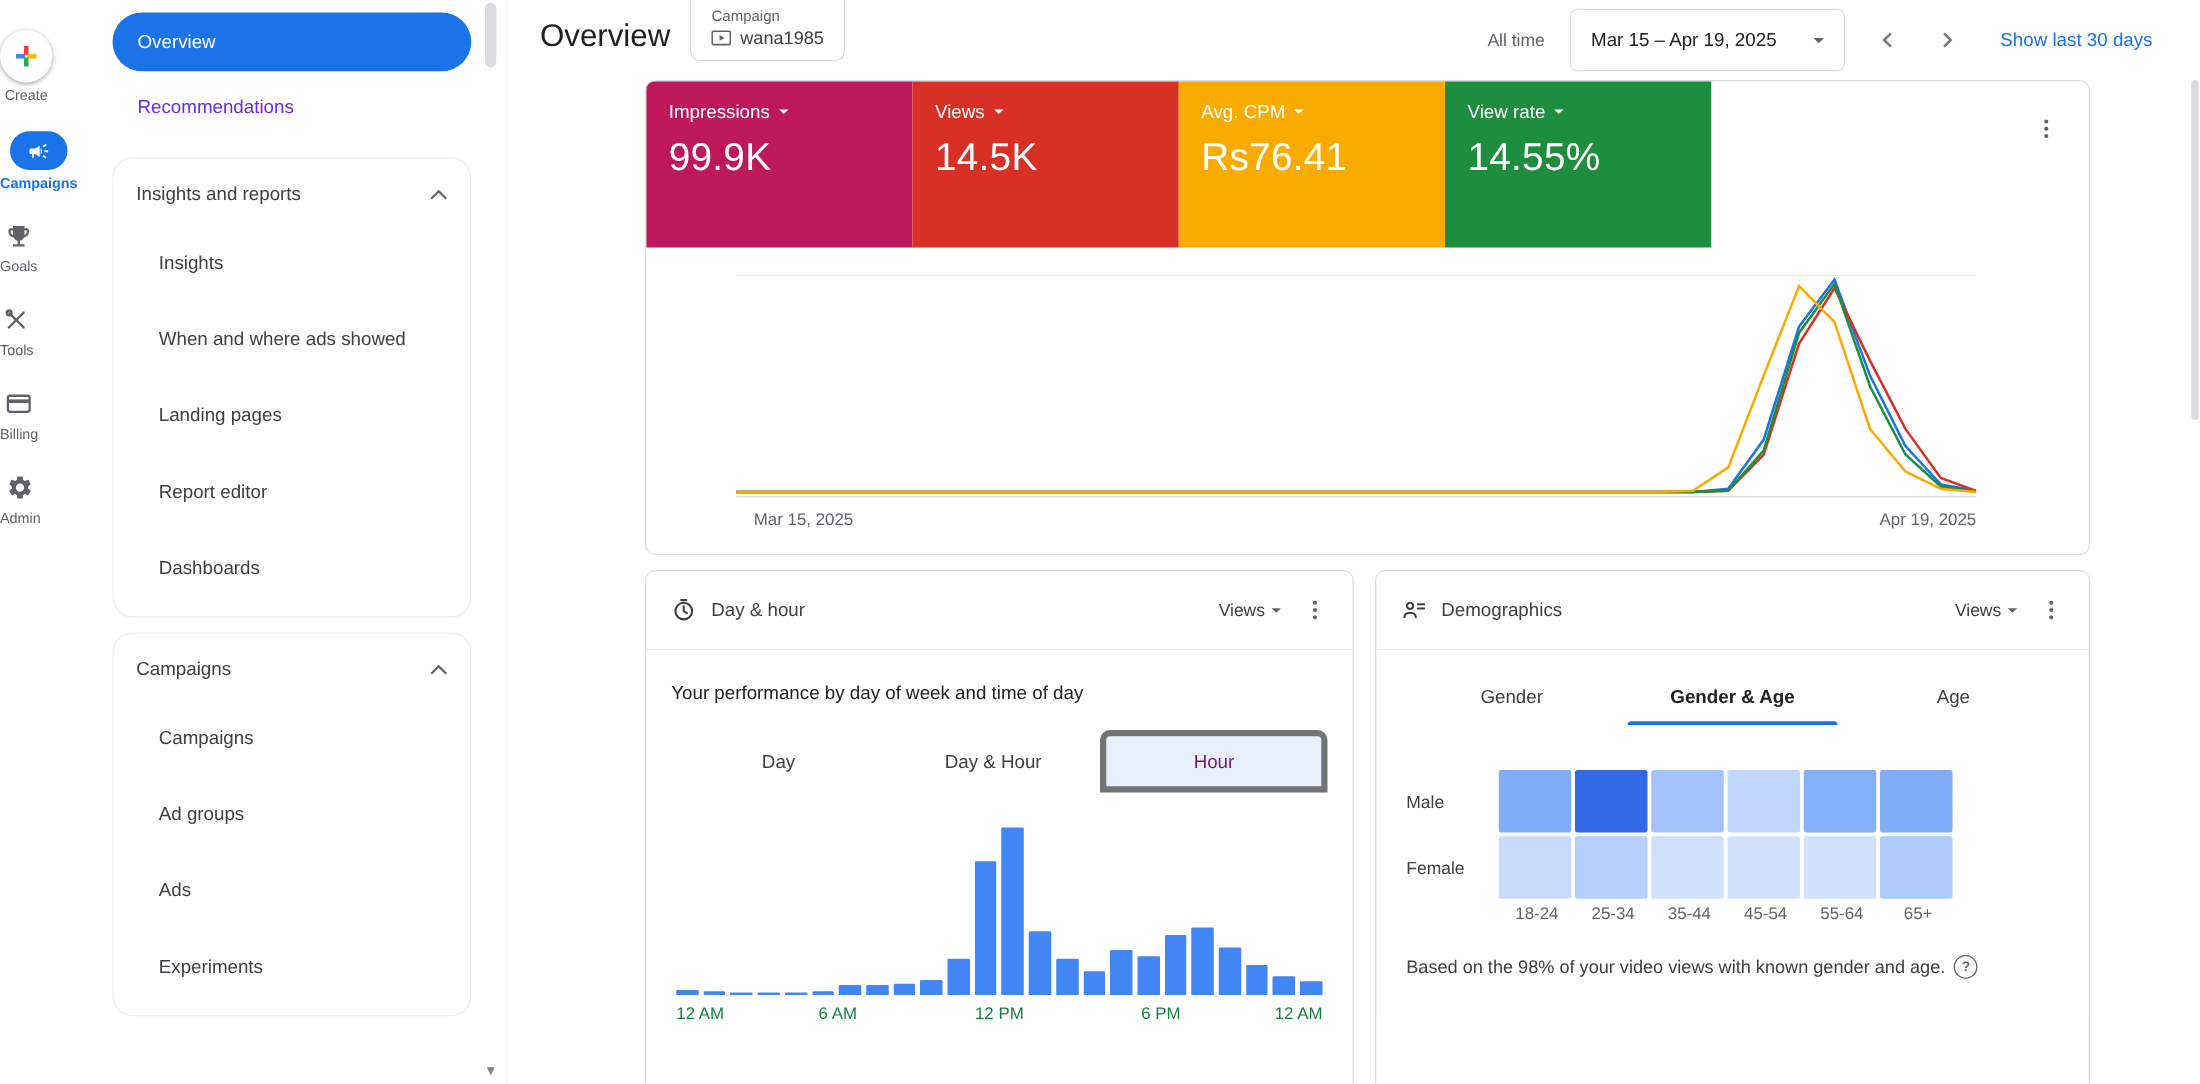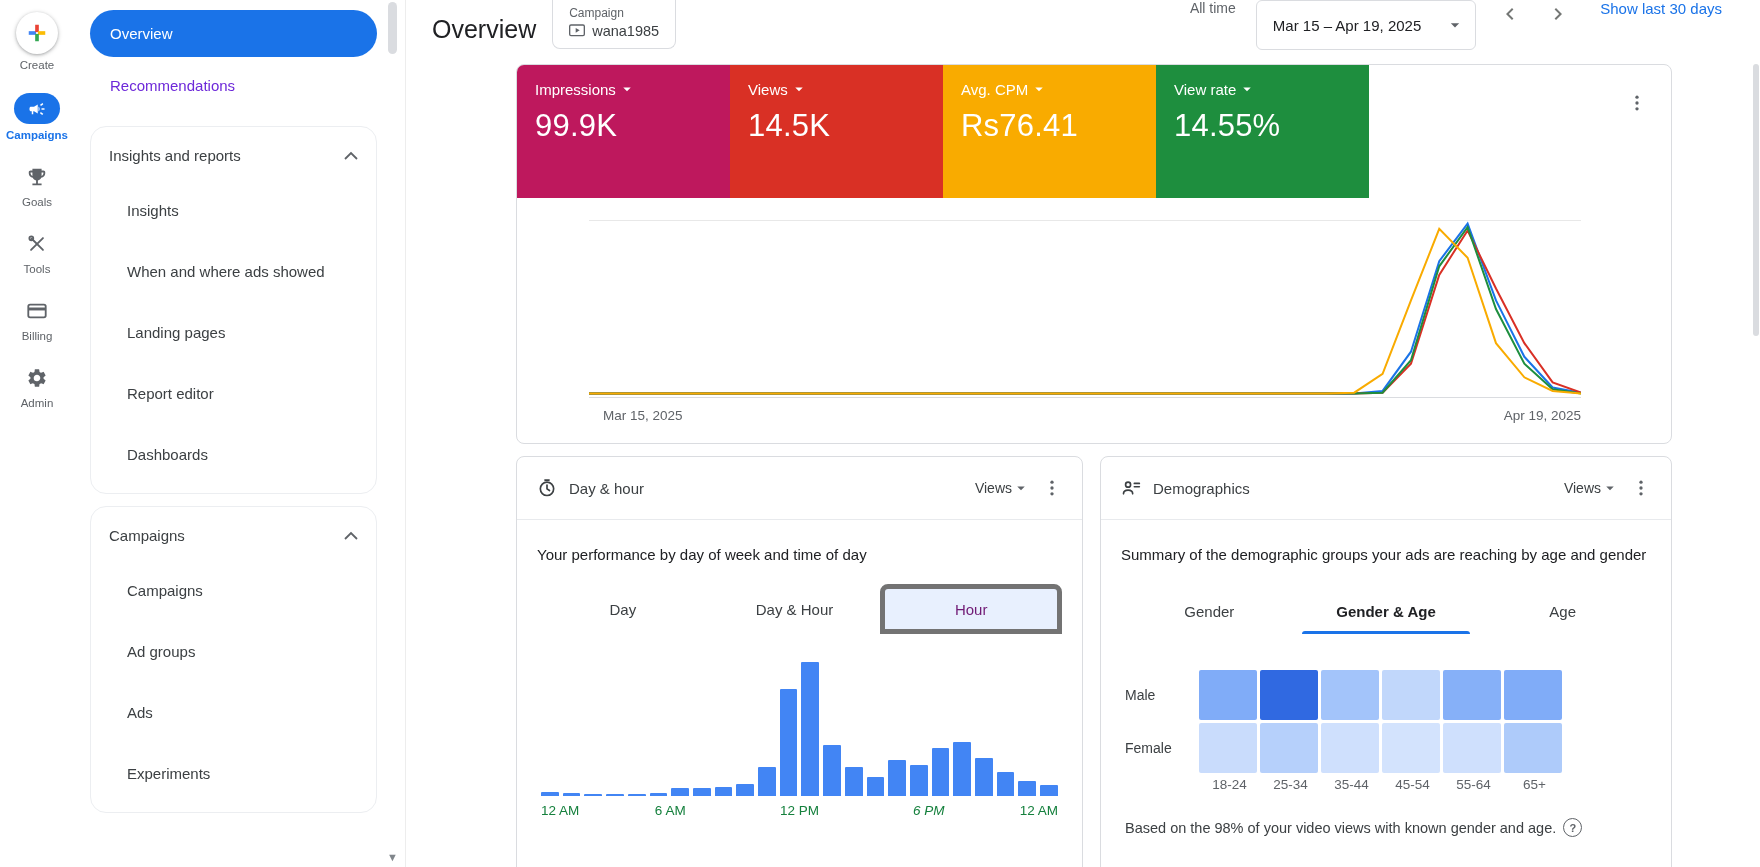--- a/index.html
+++ b/index.html
@@ -1,21 +1,21 @@
 <!DOCTYPE html>
 <html><head>
 <meta charset="utf-8">
 <style>
   html,body{margin:0;padding:0}
   body{width:1760px;height:867px;overflow:hidden;display:flex;background:#fff;color:#202124;
        font-family:"Liberation Sans",sans-serif;-webkit-font-smoothing:antialiased}
   svg{display:block}
 
   
-  .rail{width:74px;flex:0 0 74px;display:flex;flex-direction:column;align-items:center;padding-top:12px}
+  .rail{width:74px;flex:0 0 74px;display:flex;flex-direction:column;align-items:flex-start;padding-top:24px}
   .rail-item{display:flex;flex-direction:column;align-items:center;margin-bottom:22px;cursor:pointer}
   .create-circle{width:42px;height:42px;border-radius:50%;background:#fff;display:flex;align-items:center;justify-content:center;
       box-shadow:0 1px 3px rgba(60,64,67,.35),0 1px 5px rgba(60,64,67,.18)}
   .rail-label{font-size:11.5px;color:#5f6368;margin-top:5px;text-align:center}
   .rail-item.active .rail-label{color:#1a73e8;font-weight:700}
   .active-pill{width:46px;height:31px;background:#1a73e8;border-radius:16px;display:flex;align-items:center;justify-content:center}
   .rail-icon{height:28px;display:flex;align-items:center;justify-content:center}
 
   
   .sidebar{width:332px;flex:0 0 332px;box-sizing:border-box;position:relative;padding:10px 28px 0 16px;
@@ -31,21 +31,21 @@
   .sb-down{position:absolute;bottom:4px;right:7px;color:#80868b;font-size:11px}
 
   
   .main{flex:1;position:relative;box-sizing:border-box;padding-left:26px;background:#fff}
   .main-header{display:flex;align-items:flex-start;height:64px;padding-right:38px}
   .page-title{font-size:25px;color:#202124;margin-top:15px}
   .campaign-chip{margin-left:16px;border:1px solid #dadce0;border-top:none;border-radius:0 0 8px 8px;
       padding:6px 16px 9px;display:flex;flex-direction:column;gap:3px;cursor:pointer;background:#fff}
   .chip-type{font-size:12px;color:#5f6368}
   .chip-name{display:flex;align-items:center;gap:7px;font-size:14.5px;color:#3c4043}
-  .header-right{margin-left:auto;display:flex;gap:20px;height:64px}
+  .header-right{margin-left:auto;display:flex;align-items:center;gap:20px;height:64px}
   .all-time{font-size:14px;color:#5f6368}
   .date-box{border:1px solid #dadce0;border-radius:6px;height:48px;display:flex;align-items:center;
       padding:0 10px 0 16px;font-size:15px;color:#202124;gap:24px;cursor:pointer;background:#fff}
   .nav-arrow{cursor:pointer;padding:2px}
   .show-last{color:#1a73e8;font-size:15px;font-weight:500;cursor:pointer;margin-left:8px;white-space:nowrap}
 
   .content{margin-left:84px;width:1156px}
 
   
   .overview-card{border:1px solid #dadce0;border-radius:8px;height:378px;position:relative;overflow:hidden;background:#fff}
@@ -361,21 +361,21 @@
               <div class="bar" style="height: 53.6px; background: rgb(66, 133, 244);"></div>
               <div class="bar" style="height: 37.52px; background: rgb(66, 133, 244);"></div>
               <div class="bar" style="height: 24.12px; background: rgb(66, 133, 244);"></div>
               <div class="bar" style="height: 14.74px; background: rgb(66, 133, 244);"></div>
               <div class="bar" style="height: 10.72px; background: rgb(66, 133, 244);"></div>
             </div>
           <div class="bar-xlabels" id="bar-xlabels">
               <span style="left: 0px;">12 AM</span>
               <span style="left: 25%; transform: translateX(-50%);">6 AM</span>
               <span style="left: 50%; transform: translateX(-50%);">12 PM</span>
-              <span style="left: 75%; transform: translateX(-50%); font-style: italic;">6 PM</span>
+              <span style="left: 75%; transform: translateX(-50%);">6 PM</span>
               <span style="right: 0px;">12 AM</span>
             </div>
         </div>
 
         <span class="ad-link">Ad schedule</span>
       </section>
 
       <section class="panel">
         <div class="panel-header">
           <svg width="20" height="20" viewBox="0 0 24 24">
@@ -394,21 +394,20 @@
             <span class="dots">
               <svg width="20" height="20" viewBox="0 0 24 24">
                 <circle cx="12" cy="5" r="2" fill="#5f6368"></circle>
                   <circle cx="12" cy="12" r="2" fill="#5f6368"></circle>
                   <circle cx="12" cy="19" r="2" fill="#5f6368"></circle>
               </svg>
             </span>
           </div>
         </div>
 
-        <div class="panel-desc">Summary of the demographic groups your ads are reaching by age and gender</div>
 
         <div class="dg-tabs">
           <div class="dg-tab">Gender</div>
           <div class="dg-tab active">Gender &amp; Age</div>
           <div class="dg-tab">Age</div>
         </div>
 
         <div class="heatmap">
           <div id="heatmap-rows">
               <div class="hm-row">

